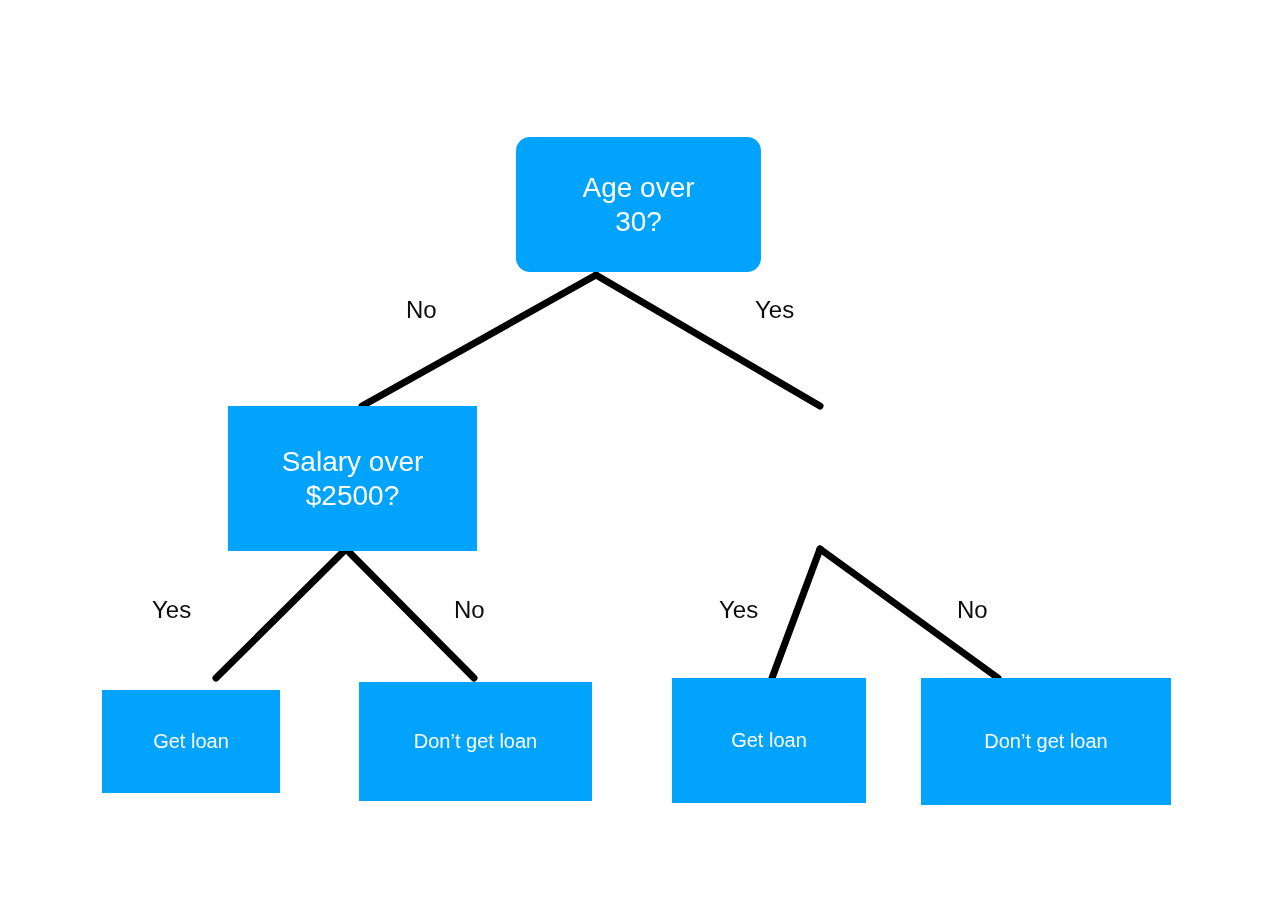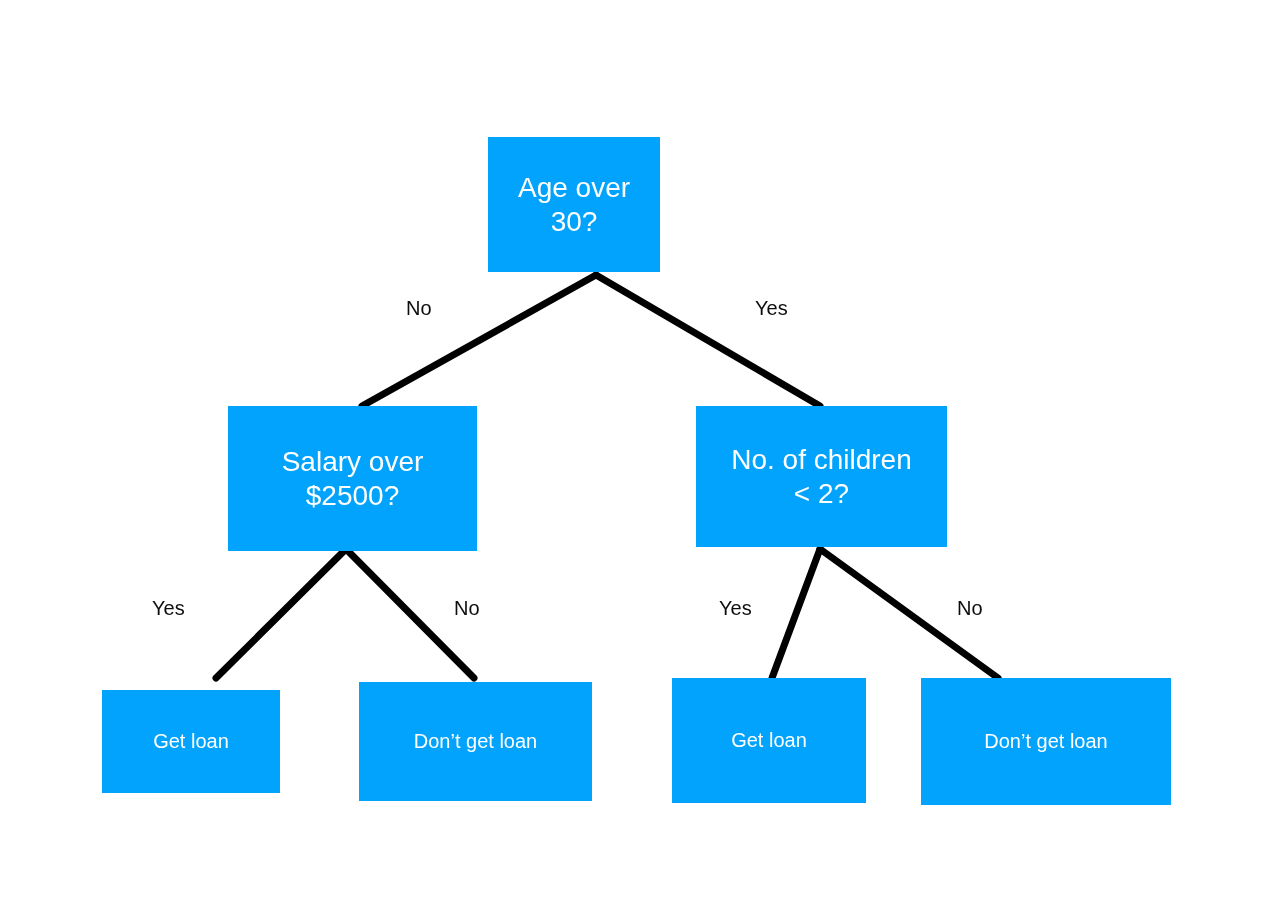--- a/index.html
+++ b/index.html
@@ -41,55 +41,51 @@
   }
   .node.decision {
     font-size: 28px;
   }
   .node.leaf {
     font-size: 20px;
   }
   .edge-label {
     position: absolute;
     color: #0d0d0d;
-    font-size: 20px;
+    font-size: 24px;
     line-height: 1;
     white-space: nowrap;
   }
 </style>
 </head>
 <body>
 
 <div id="canvas">
 
   <svg id="edges" viewBox="0 0 1284 902" width="1284" height="902" xmlns="http://www.w3.org/2000/svg">
     <g id="edge-group" stroke="#000000" stroke-width="7" stroke-linecap="round">
         <line x1="596" y1="275" x2="362" y2="406"></line>
         <line x1="596" y1="275" x2="820" y2="406"></line>
         <line x1="346" y1="549" x2="216" y2="678"></line>
         <line x1="346" y1="549" x2="474" y2="678"></line>
         <line x1="820" y1="549" x2="772" y2="678"></line>
         <line x1="820" y1="549" x2="998" y2="678"></line>
       </g>
   </svg>
 
-  <div class="node decision" style="left: 488px; top: 137px; width: 172px; height: 135px; background: rgb(2, 163, 253); color: rgb(255, 255, 255);">
+  <div class="node decision" style="left: 516px; top: 137px; width: 245px; height: 135px; background: rgb(2, 163, 253); color: rgb(255, 255, 255); border-radius: 14px;">
     <span>Age over
 30?</span>
   </div>
 
   <div class="node decision" style="left: 228px; top: 406px; width: 249px; height: 145px; background: rgb(2, 163, 253); color: rgb(255, 255, 255);">
     <span>Salary over
 $2500?</span>
   </div>
 
-  <div class="node decision" style="left: 696px; top: 406px; width: 251px; height: 141px; background: rgb(2, 163, 253); color: rgb(255, 255, 255);">
-    <span>No. of children
-&lt; 2?</span>
-  </div>
 
   <div class="node leaf" style="left: 102px; top: 690px; width: 178px; height: 103px; background: rgb(2, 163, 253); color: rgb(255, 255, 255);">
     <span>Get loan</span>
   </div>
 
   <div class="node leaf" style="left: 359px; top: 682px; width: 233px; height: 119px; background: rgb(2, 163, 253); color: rgb(255, 255, 255);">
     <span>Don’t get loan</span>
   </div>
 
   <div class="node leaf" style="left: 672px; top: 678px; width: 194px; height: 125px; background: rgb(2, 163, 253); color: rgb(255, 255, 255);">

